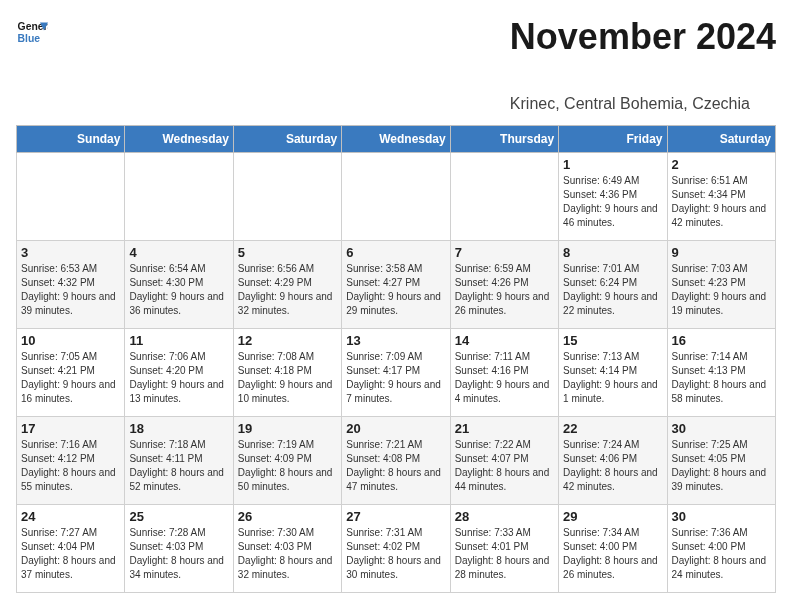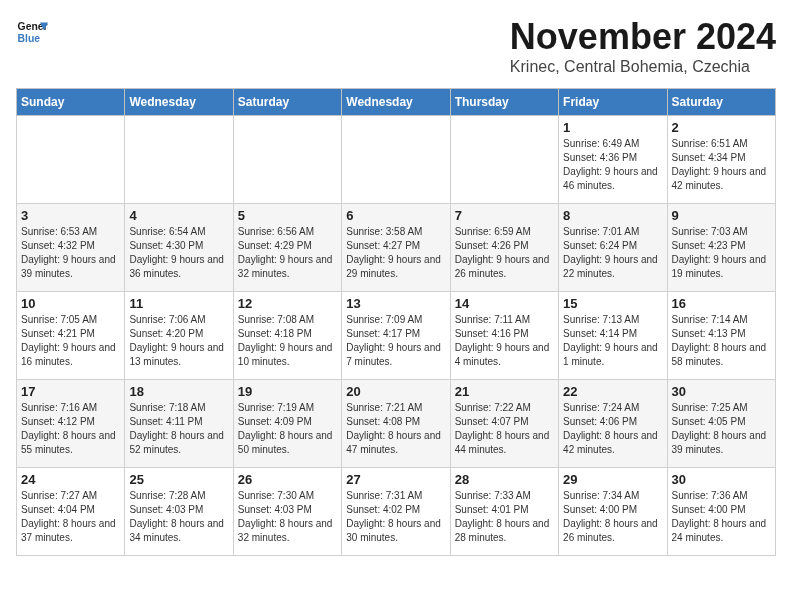--- a/index.html
+++ b/index.html
@@ -29,33 +29,34 @@
       text-align: left;
     }
     .month-title {
       font-size: 36px;
       font-weight: bold;
       color: #1a1a1a;
     }
     .location-title {
       font-size: 16px;
       color: #444;
+      margin-top: 37px;
     }
     table {
       width: 100%;
       border-collapse: collapse;
       table-layout: fixed;
     }
     thead tr th {
       background: #3a7abf;
       color: #fff;
       font-size: 12px;
       font-weight: bold;
       padding: 6px 4px;
-      text-align: left;
+      text-align: right;
       border: 1px solid #c0c0c0;
     }
     tbody tr td {
       vertical-align: top;
       border: 1px solid #d0d0d0;
       padding: 4px;
       font-size: 10px;
       color: #222;
       height: 88px;
       background: #fff;

